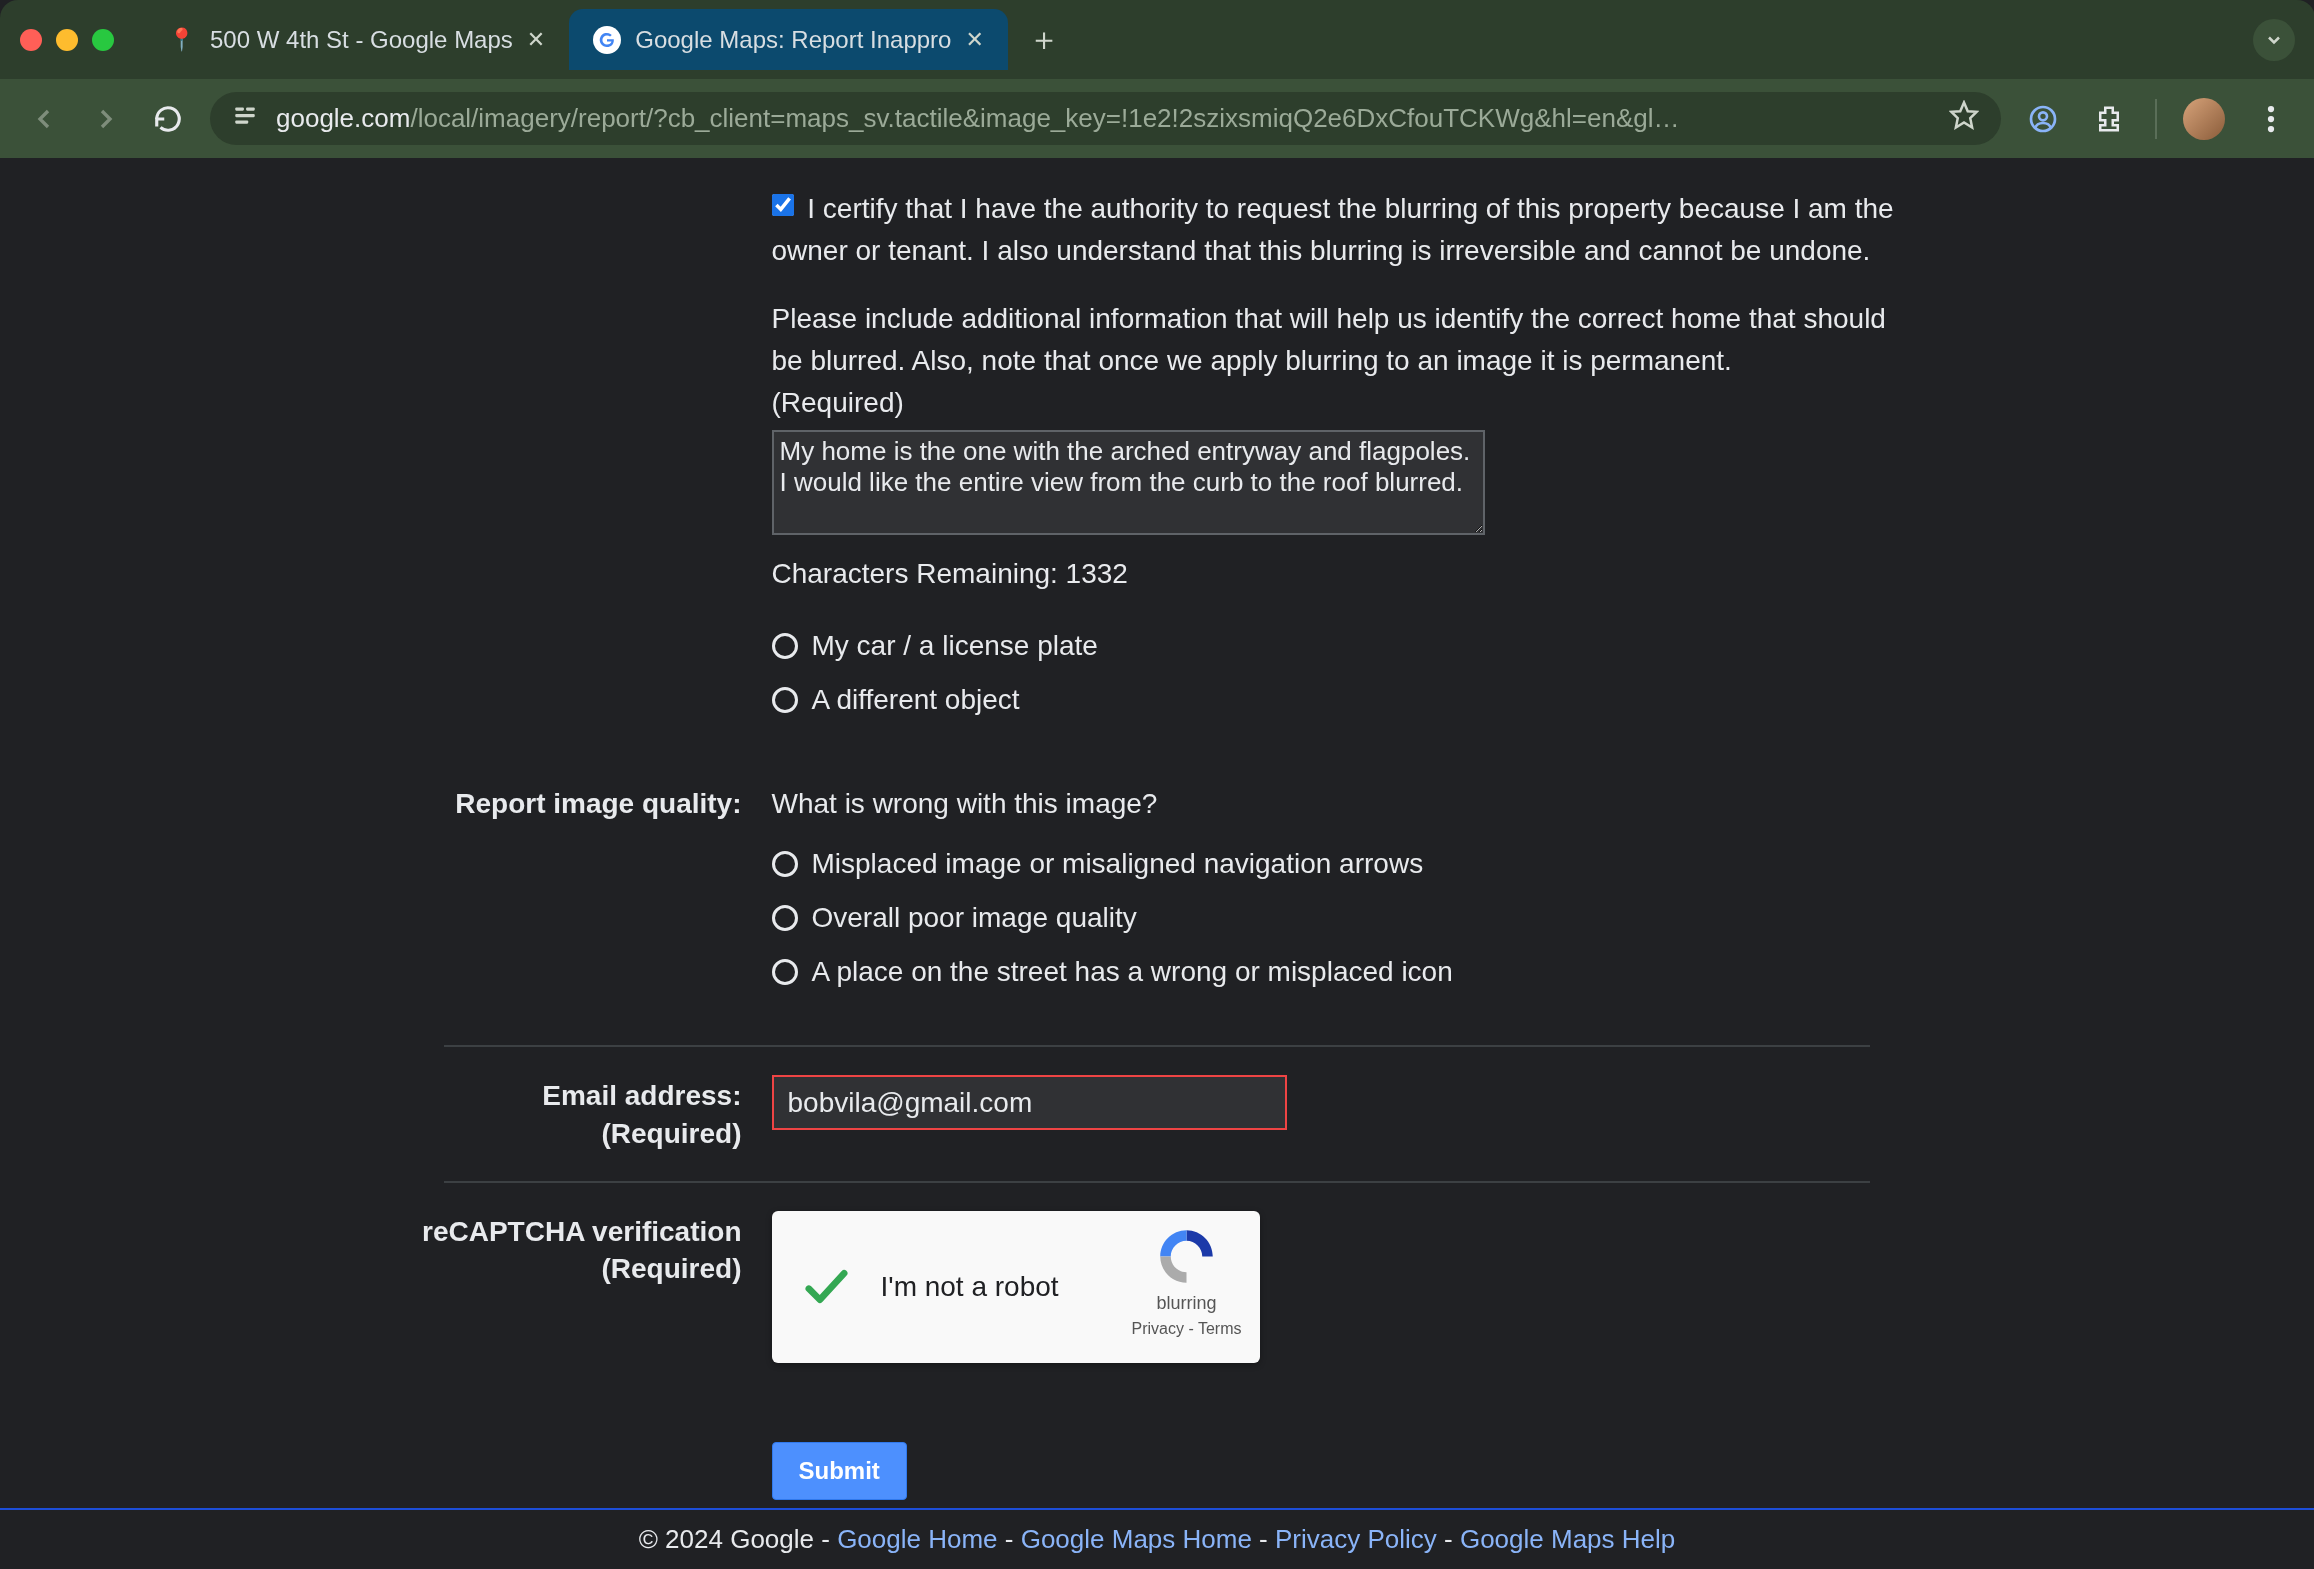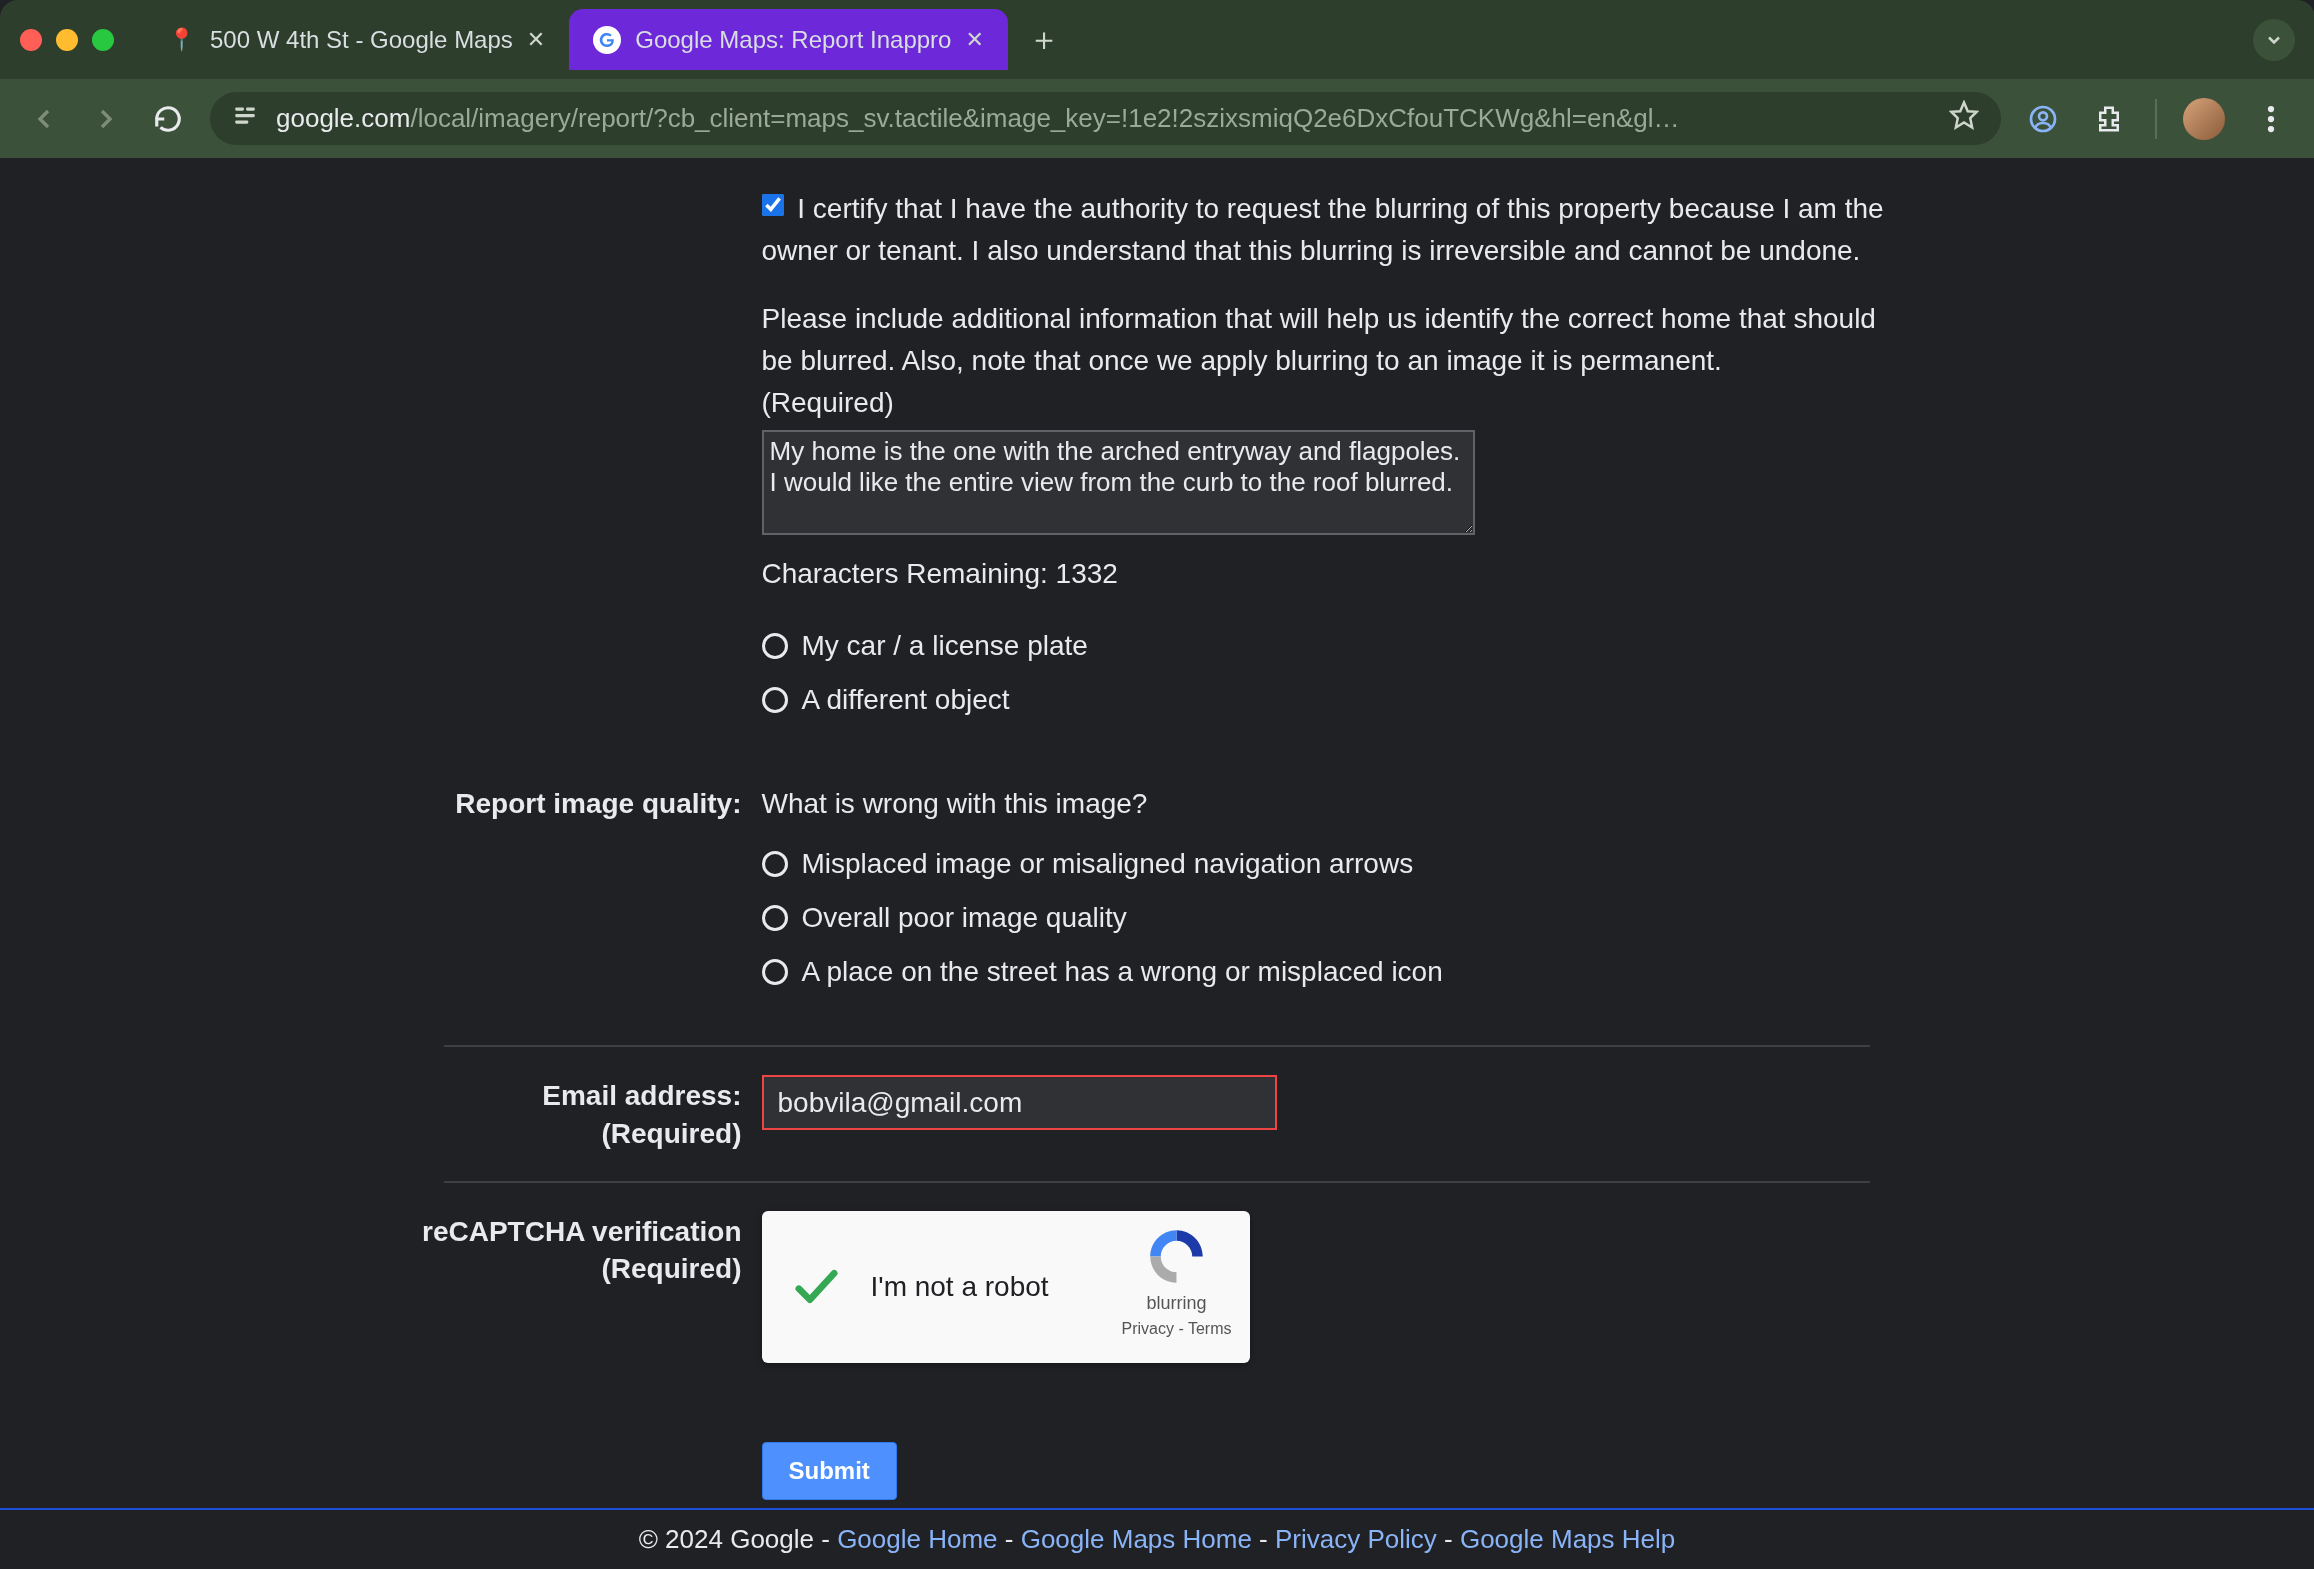--- a/index.html
+++ b/index.html
@@ -25,21 +25,21 @@
   .tl { width:22px; height:22px; border-radius:50%; }
   .tl-red{background:#ff5f57;} .tl-yellow{background:#febc2e;} .tl-green{background:#28c840;}
   .tabs { display:flex; align-items:center; height:100%; flex:1;}
   .tab {
     display:flex; align-items:center; gap:14px;
     padding: 0 24px; height: 61px;
     border-radius: 14px 14px 0 0;
     color:#d8dee2; max-width:455px;
     position:relative;
   }
-  .tab.active { background:#6d28d9;}
+  .tab.active { background:#0c4a6e;}
   .tab.inactive { background:transparent;}
   .tab-title{ white-space:nowrap; overflow:hidden; text-overflow:ellipsis; font-size:24px;}
   .tab-close{ color:#cfd6cc; font-size:22px; flex-shrink:0;}
   .tab-favicon{ width:28px; height:28px; flex-shrink:0; border-radius:50%; display:flex; align-items:center; justify-content:center; background:#fff;}
   .tab-favicon.maps{ background: none; font-size:22px;}
   .new-tab-btn{ color:#cfd6cc; font-size:32px; margin-left:16px; width:40px; text-align:center;}
   .top-right { margin-left:auto; display:flex; align-items:center; gap:12px;}
   .chev-btn{width:42px;height:42px;border-radius:50%;background:#3b5139;display:flex;align-items:center;justify-content:center;color:#cfd6cc;}
 
   .toolbar {
@@ -62,21 +62,21 @@
   .divider-v{width:2px;height:40px;background:#5a6e58;}
 
   
   .page{
     position:absolute; top:158px; left:0; right:0; bottom:0;
     background:#202124; overflow:auto;
   }
   .form-wrap{
     max-width:1683px; margin:0 auto; padding: 30px 89px 0 89px;
   }
-  .row{ display:flex; gap:20px; margin-bottom: 0;}
+  .row{ display:flex; gap:30px; margin-bottom: 0;}
   .label-col{
     width:337px; flex-shrink:0; text-align:right; font-weight:bold;
     padding-top:2px; line-height:1.35;
   }
   .field-col{ flex:1; max-width:1129px; line-height:1.5;}
   .checkbox-line{ padding-left: 45px; position:relative;}
   .checkbox-line input[type=checkbox]{
     position:absolute; left:45px; top:4px; width:22px; height:22px;
     accent-color:#1a73e8;
   }

